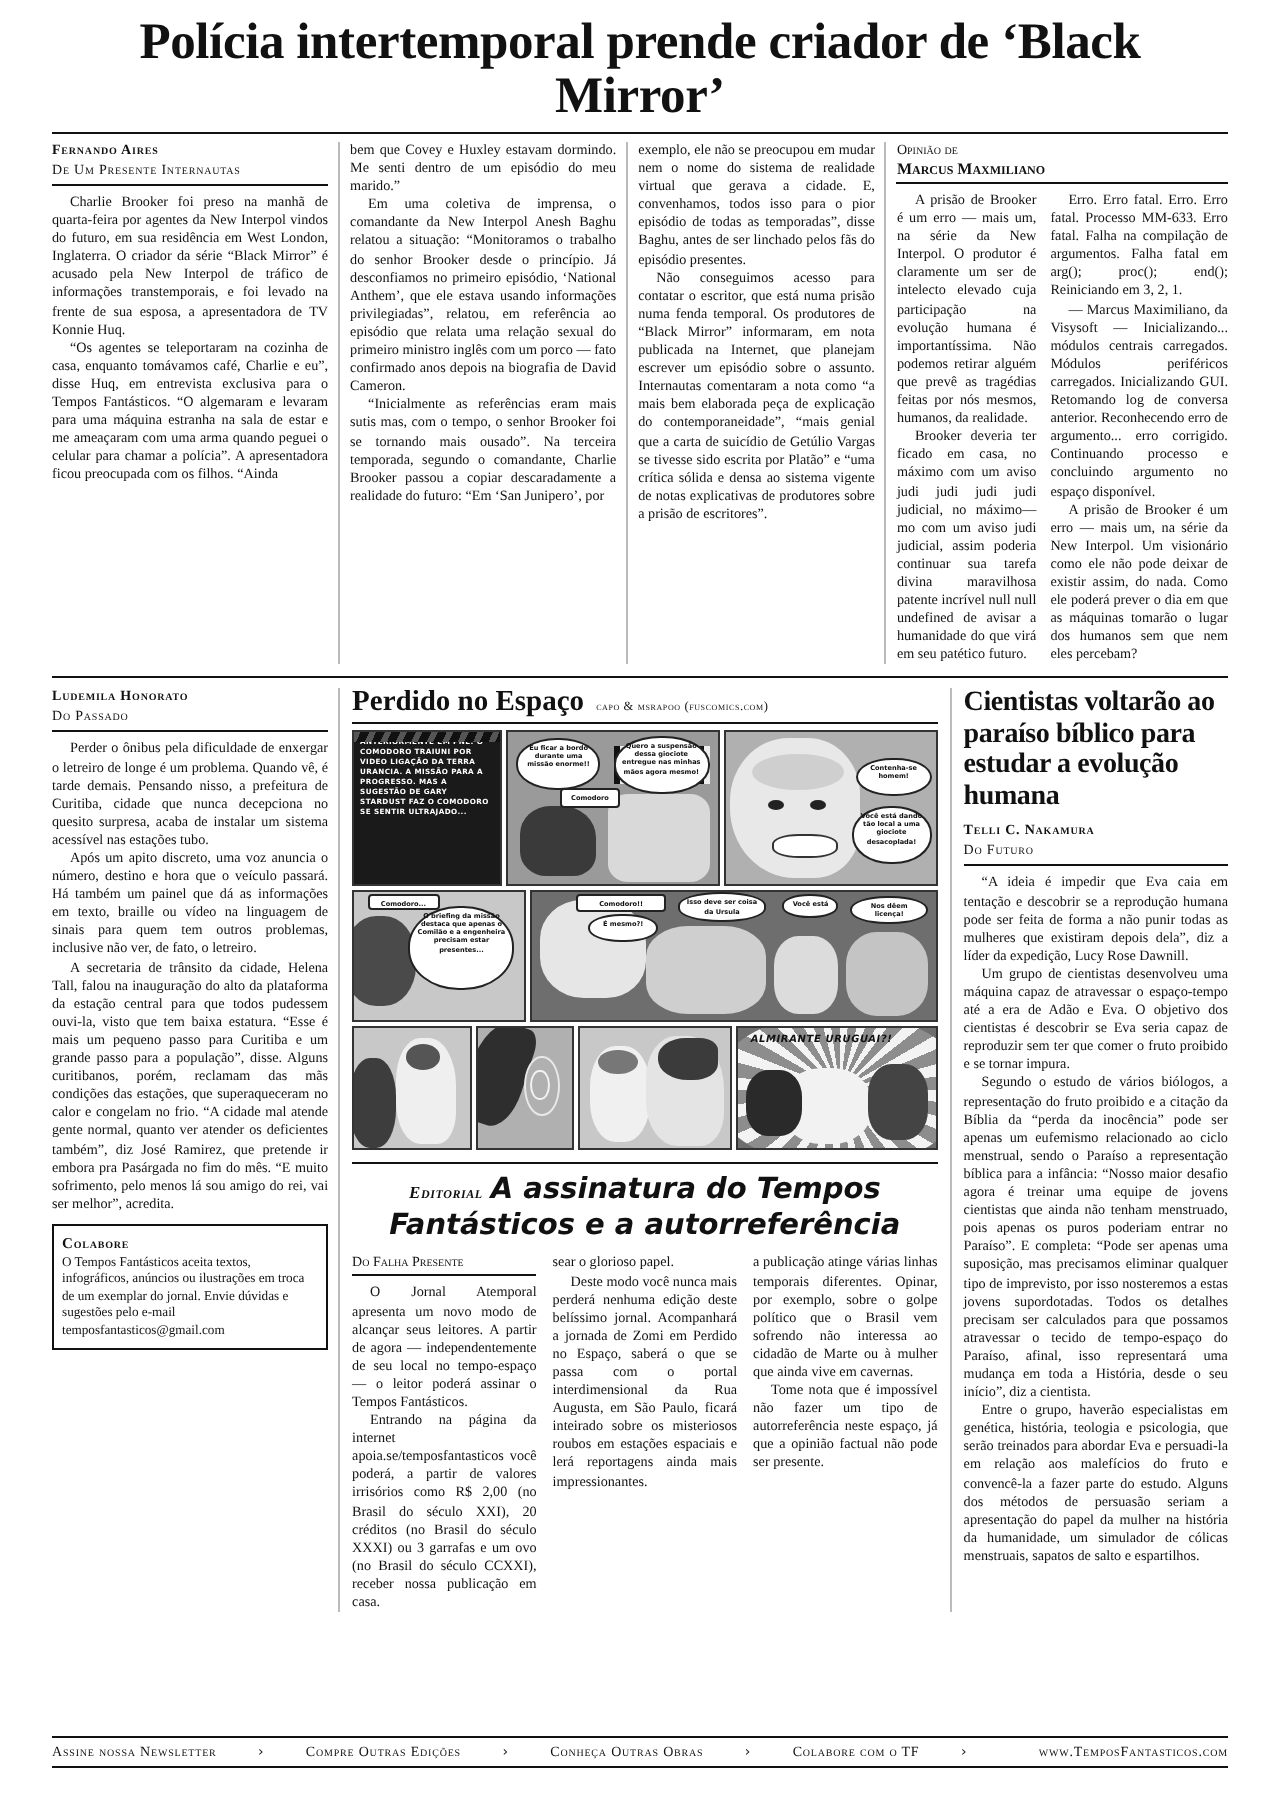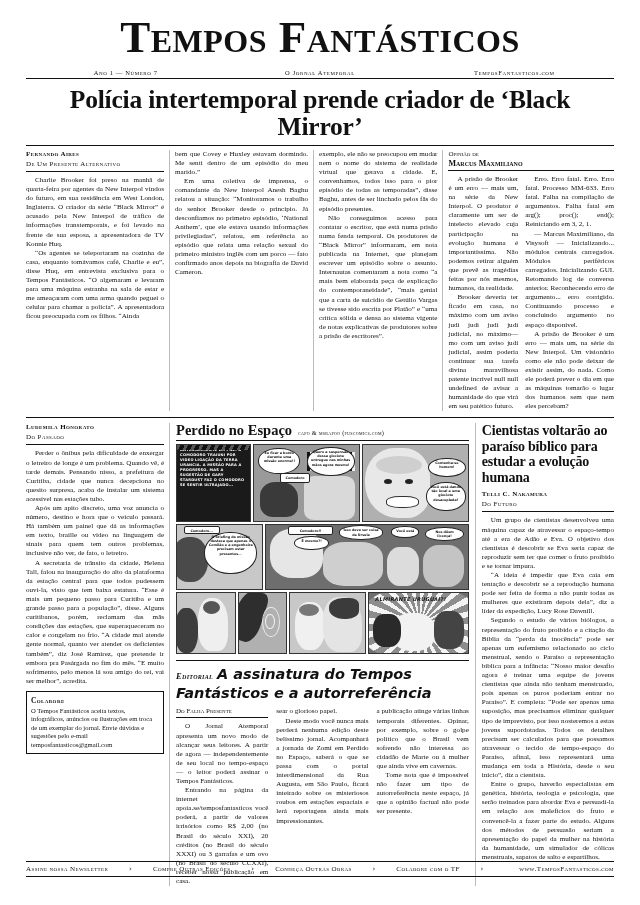--- a/index.html
+++ b/index.html
@@ -162,21 +162,21 @@
     letter-spacing:0.3px;
   }
   .figline{position:absolute;background:#222;}
   .blob{position:absolute;border-radius:50%;}
 
   
   .ed-rule{border-top:1.4px solid #111;margin-top:6px;padding-top:5px;}
   .ed-headline{
     font-family:"DejaVu Sans", sans-serif;
     font-style:italic;font-weight:700;
-    font-size:14.5px;line-height:16.5px;margin:0 0 6px 0;
+    font-size:14.5px;line-height:16.5px;margin:0 0 6px 0;text-align:center;
   }
   .ed-kicker{
     font-variant:small-caps;font-weight:700;font-size:8.5px;
     letter-spacing:0.3px;margin-right:4px;font-style:italic;
     font-family:"Liberation Serif", serif;
   }
   .ed-cols{display:flex;gap:8px;}
   .ed-col{flex:1;min-width:0;}
   .ed-by{
     font-variant:small-caps;font-size:7px;
@@ -203,45 +203,38 @@
   }
   .footer .sep{font-family:"DejaVu Sans", sans-serif;font-size:7px;padding:0 4px;}
   .footer .fitem{white-space:nowrap;}
   .footer .fitem.url{font-variant:small-caps;margin-left:15px;}
 </style>
 </head>
 <body>
 
 <div class="page">
 
-  <div class="masthead">
-    <div class="masthead-title">Tempos Fantásticos</div>
-    <div class="masthead-sub">
-      <span class="ms-left">Ano 1 — Número 7</span>
-      <span class="ms-mid">O Jornal Atemporal</span>
-      <span class="ms-right">TemposFantasticos.com</span>
-    </div>
-  </div>
 
   <div class="lead-headline">Polícia intertemporal prende criador de ‘Black Mirror’</div>
 
   <div class="top-section">
 
     <div class="top-col c1">
       <div class="byline">
         <span class="bl-name">Fernando Aires</span>
-        <span class="bl-from">De Um Presente Alternativo</span>
+        <span class="bl-from">De Um Presente Internautas</span>
       </div>
       <p class="body">Charlie Brooker foi preso na manhã de quarta-feira por agentes da New Interpol vindos do futuro, em sua residência em West London, Inglaterra. O criador da série “Black Mirror” é acusado pela New Interpol de tráfico de informações transtemporais, e foi levado na frente de sua esposa, a apresentadora de TV Konnie Huq.</p>
       <p class="body">“Os agentes se teleportaram na cozinha de casa, enquanto tomávamos café, Charlie e eu”, disse Huq, em entrevista exclusiva para o Tempos Fantásticos. “O algemaram e levaram para uma máquina estranha na sala de estar e me ameaçaram com uma arma quando peguei o celular para chamar a polícia”. A apresentadora ficou preocupada com os filhos. “Ainda</p>
     </div>
 
     <div class="top-col c2">
       <p class="body noind">bem que Covey e Huxley estavam dormindo. Me senti dentro de um episódio do meu marido.”</p>
       <p class="body">Em uma coletiva de imprensa, o comandante da New Interpol Anesh Baghu relatou a situação: “Monitoramos o trabalho do senhor Brooker desde o princípio. Já desconfiamos no primeiro episódio, ‘National Anthem’, que ele estava usando informações privilegiadas”, relatou, em referência ao episódio que relata uma relação sexual do primeiro ministro inglês com um porco — fato confirmado anos depois na biografia de David Cameron.</p>
+      <p class="body">“Inicialmente as referências eram mais sutis mas, com o tempo, o senhor Brooker foi se tornando mais ousado”. Na terceira temporada, segundo o comandante, Charlie Brooker passou a copiar descaradamente a realidade do futuro: “Em ‘San Junipero’, por</p>
     </div>
 
     <div class="top-col c3">
       <p class="body noind">exemplo, ele não se preocupou em mudar nem o nome do sistema de realidade virtual que gerava a cidade. E, convenhamos, todos isso para o pior episódio de todas as temporadas”, disse Baghu, antes de ser linchado pelos fãs do episódio presentes.</p>
       <p class="body">Não conseguimos acesso para contatar o escritor, que está numa prisão numa fenda temporal. Os produtores de “Black Mirror” informaram, em nota publicada na Internet, que planejam escrever um episódio sobre o assunto. Internautas comentaram a nota como “a mais bem elaborada peça de explicação do contemporaneidade”, “mais genial que a carta de suicídio de Getúlio Vargas se tivesse sido escrita por Platão” e “uma crítica sólida e densa ao sistema vigente de notas explicativas de produtores sobre a prisão de escritores”.</p>
     </div>
 
     <div class="top-col c4">
       <div class="opinion-by">
         <span class="o-lead">Opinião de</span>
@@ -387,22 +380,22 @@
       </div>
 
     </div>
 
     <div class="mid-right">
       <div class="sec-head">Cientistas voltarão ao paraíso bíblico para estudar a evolução humana</div>
       <div class="byline">
         <span class="bl-name">Telli C. Nakamura</span>
         <span class="bl-from">Do Futuro</span>
       </div>
+      <p class="body">“A ideia é impedir que Eva caia em tentação e descobrir se a reprodução humana pode ser feita de forma a não punir todas as mulheres que existiram depois dela”, diz a líder da expedição, Lucy Rose Dawnill.</p>
       <p class="body">Um grupo de cientistas desenvolveu uma máquina capaz de atravessar o espaço-tempo até a era de Adão e Eva. O objetivo dos cientistas é descobrir se Eva seria capaz de reproduzir sem ter que comer o fruto proibido e se tornar impura.</p>
-      <p class="body">“A ideia é impedir que Eva caia em tentação e descobrir se a reprodução humana pode ser feita de forma a não punir todas as mulheres que existiram depois dela”, diz a líder da expedição, Lucy Rose Dawnill.</p>
       <p class="body">Segundo o estudo de vários biólogos, a representação do fruto proibido e a citação da Bíblia da “perda da inocência” pode ser apenas um eufemismo relacionado ao ciclo menstrual, sendo o Paraíso a representação bíblica para a infância: “Nosso maior desafio agora é treinar uma equipe de jovens cientistas que ainda não tenham menstruado, pois apenas os puros poderiam entrar no Paraíso”. E completa: “Pode ser apenas uma suposição, mas precisamos eliminar qualquer tipo de imprevisto, por isso nosteremos a estas jovens supordotadas. Todos os detalhes precisam ser calculados para que possamos atravessar o tecido de tempo-espaço do Paraíso, afinal, isso representará uma mudança em toda a História, desde o seu início”, diz a cientista.</p>
       <p class="body">Entre o grupo, haverão especialistas em genética, história, teologia e psicologia, que serão treinados para abordar Eva e persuadi-la em relação aos malefícios do fruto e convencê-la a fazer parte do estudo. Alguns dos métodos de persuasão seriam a apresentação do papel da mulher na história da humanidade, um simulador de cólicas menstruais, sapatos de salto e espartilhos.</p>
     </div>
 
   </div>
 
   <div class="footer">
     <span class="fitem">Assine nossa Newsletter</span>
     <span class="sep">›</span>
     <span class="fitem">Compre Outras Edições</span>

